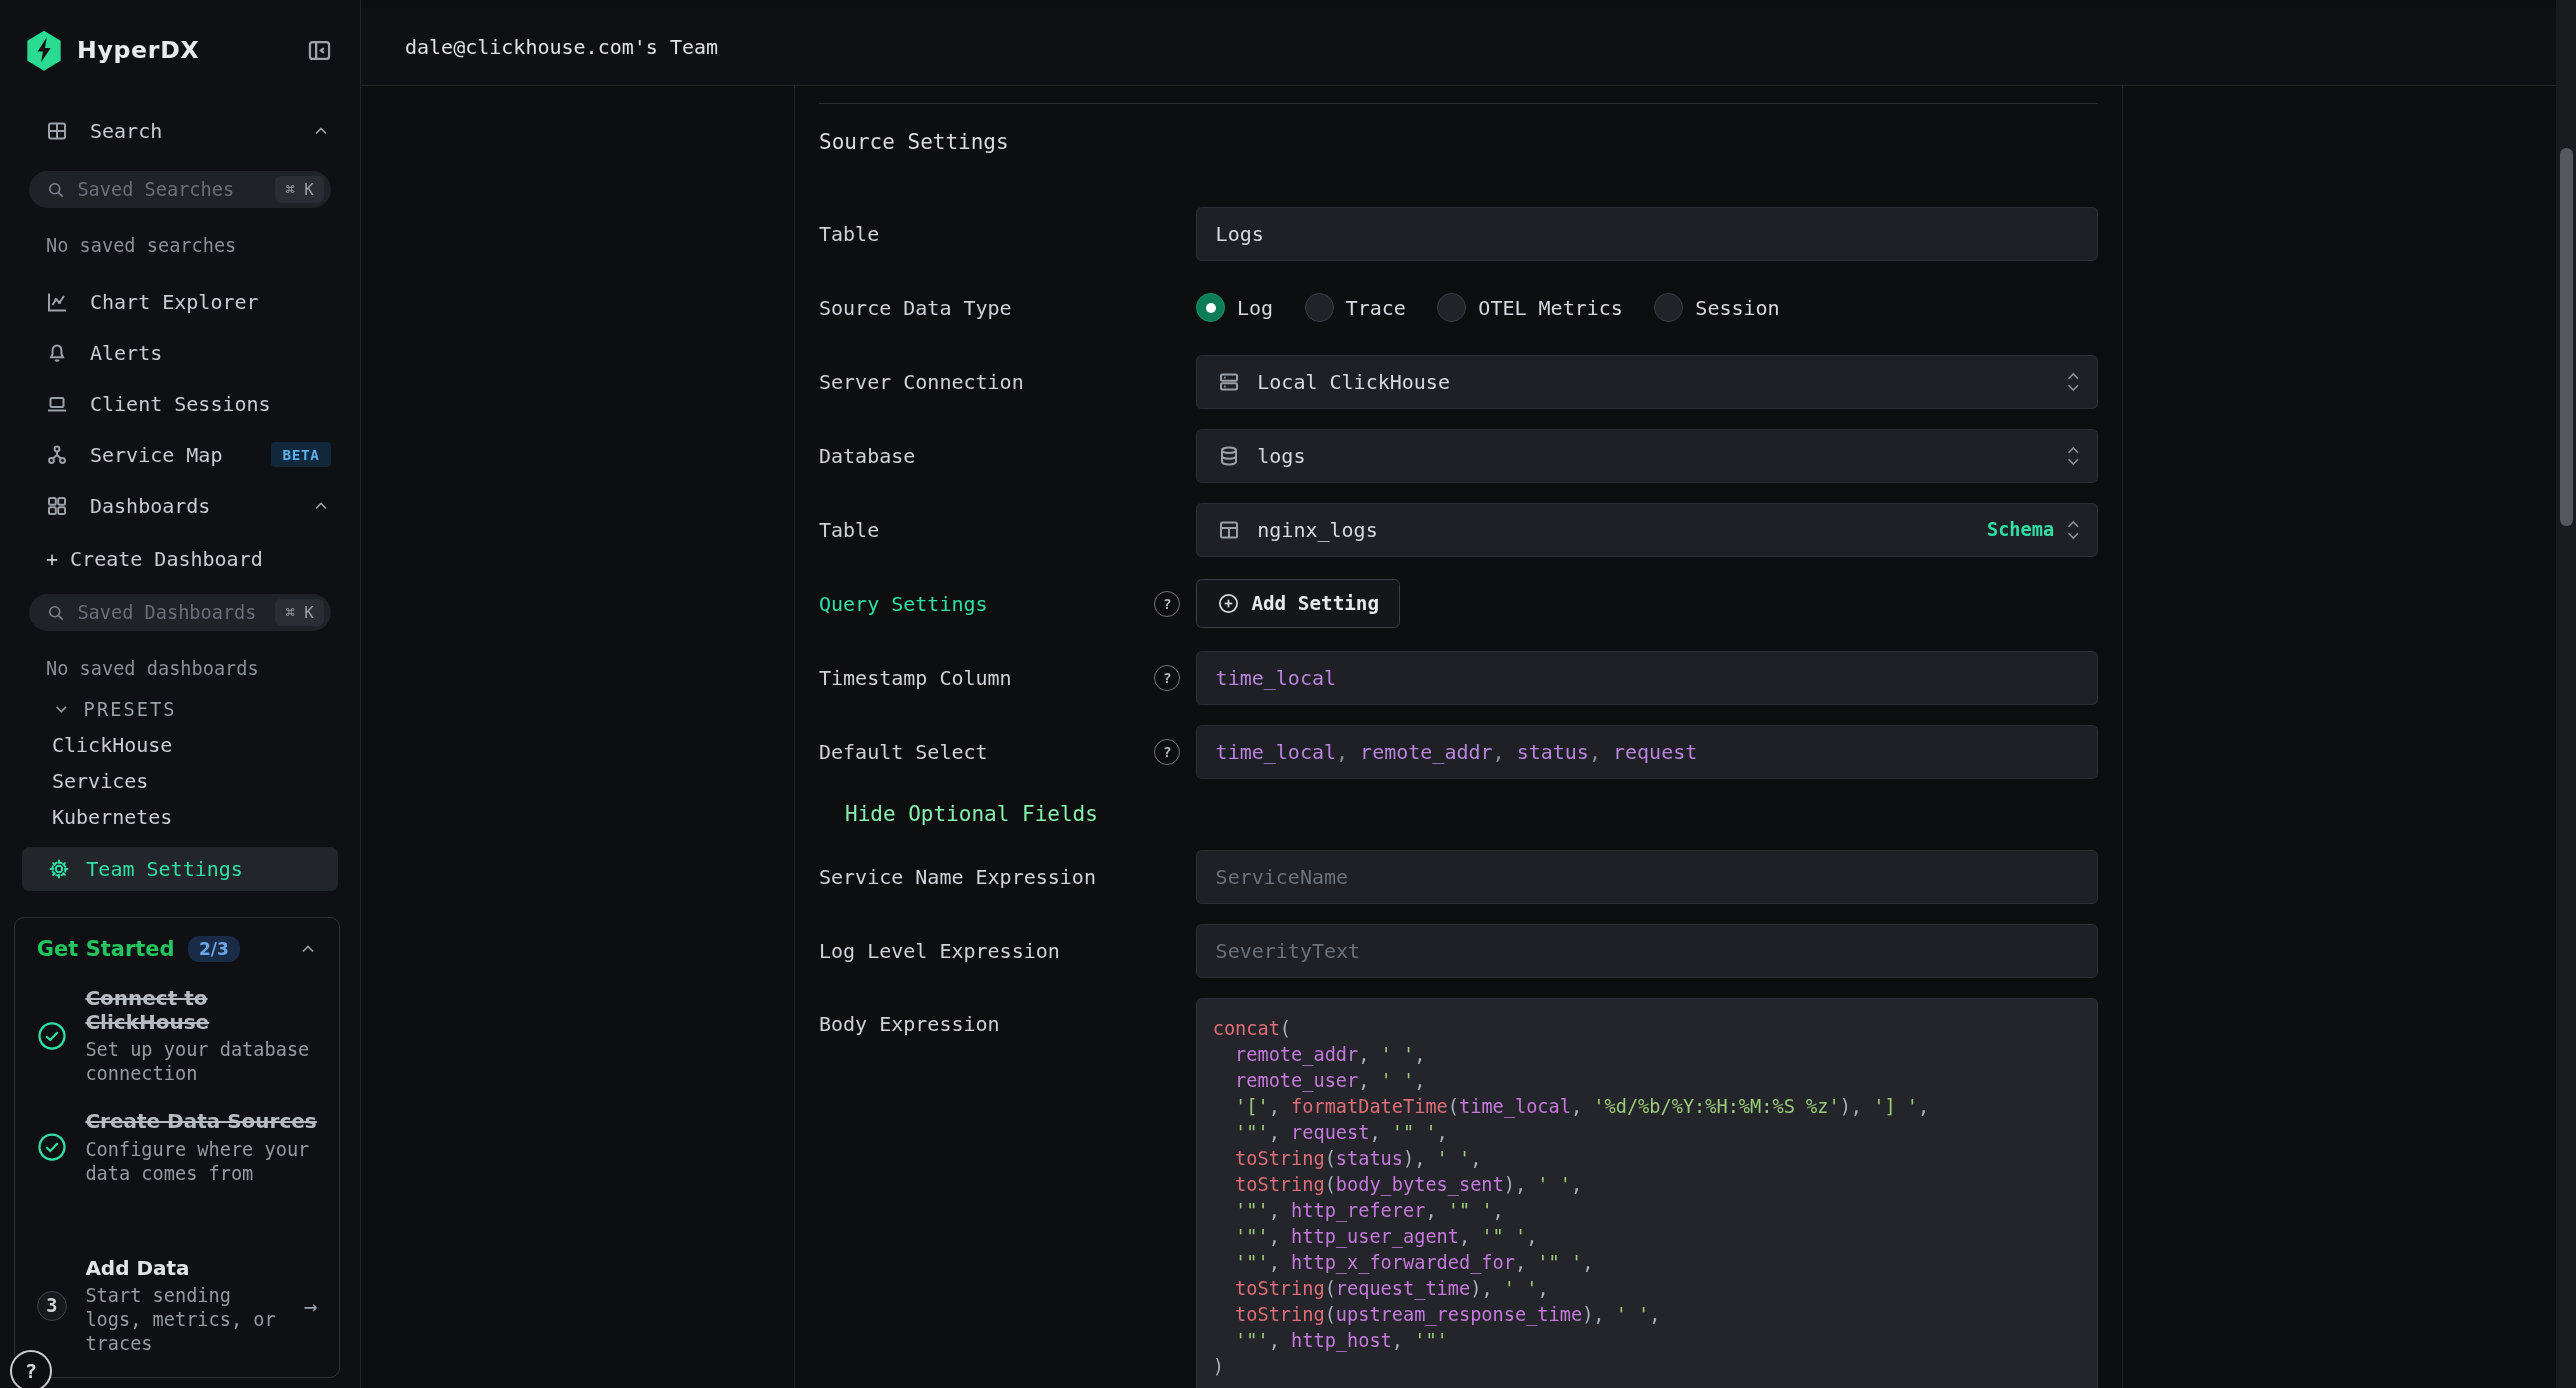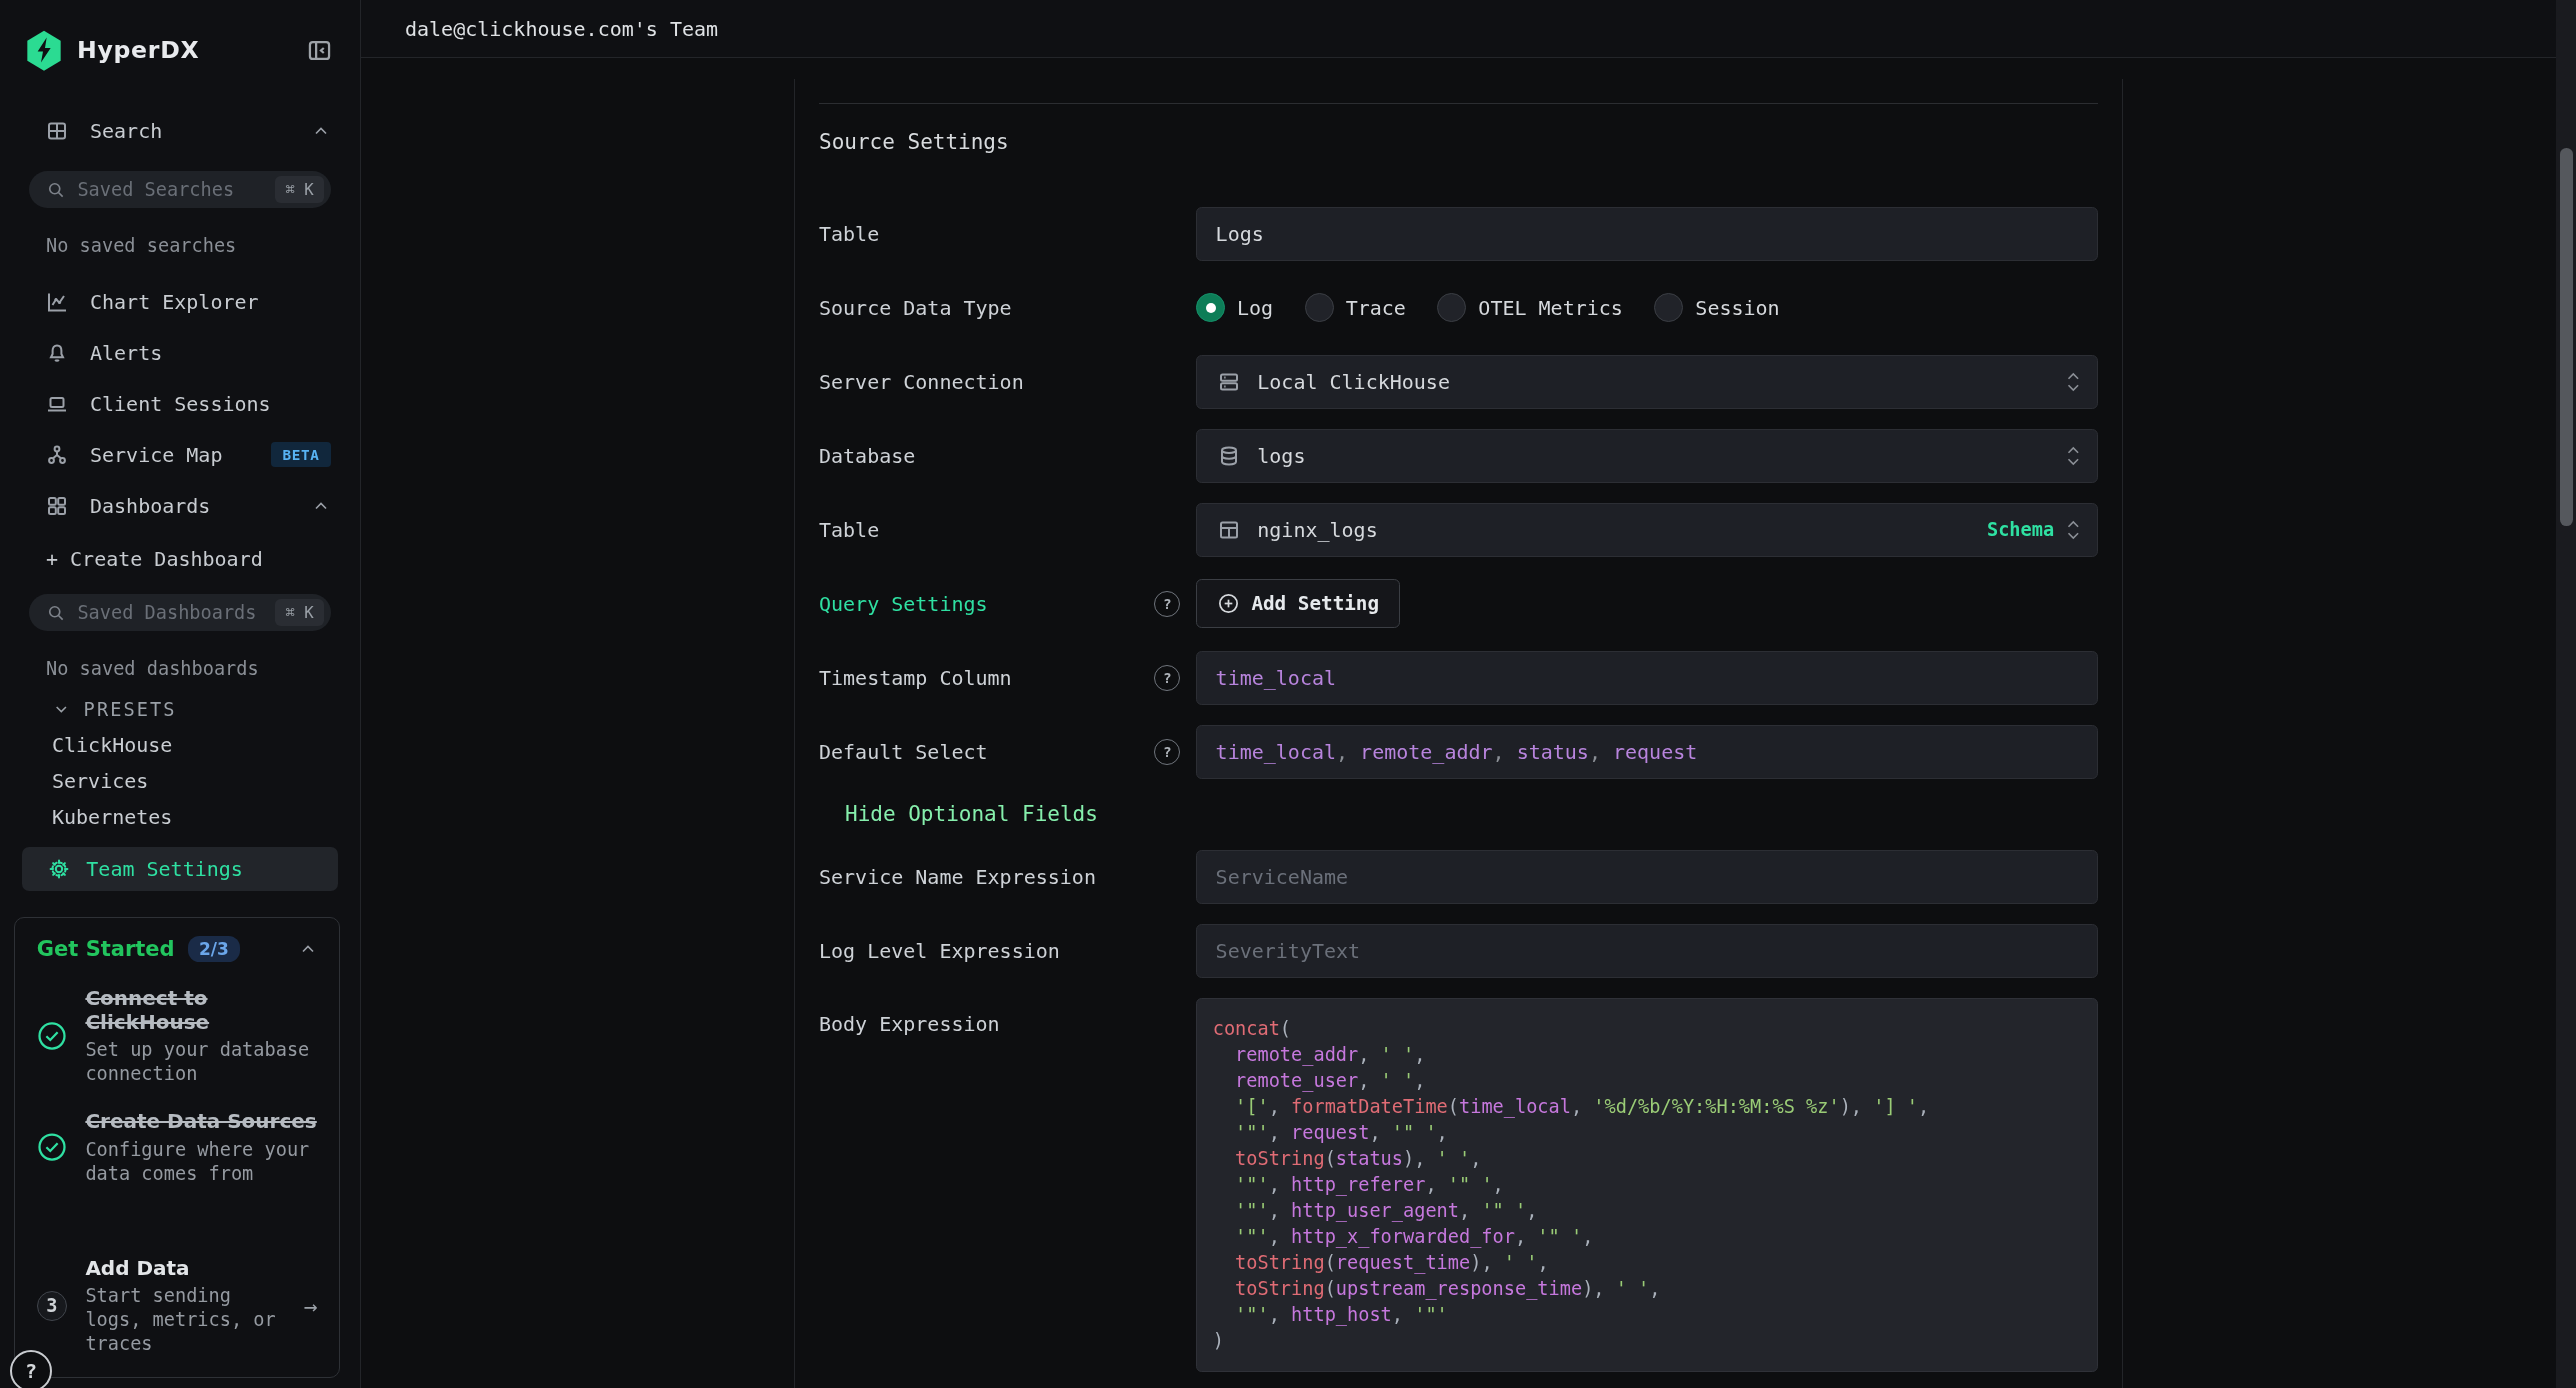--- a/index.html
+++ b/index.html
@@ -67,21 +67,21 @@
   .gs-arrow { margin-left:5.7px; color:#9aa0a7; font-size:23px; flex:none; }
   .step-adddata { margin-top:70px; }
 
   .cloud-card { margin:26px 20px 0 10.7px; background:#15171b; border-radius:10px; padding:27px 15.7px 0 15.7px; height:143px; }
 
   .float-help { position:absolute; left:10px; top:1350px; width:42px; height:42px; border-radius:50%;
     border:2.1px solid #c9ccd0; background:#0d0e10; display:flex; align-items:center; justify-content:center;
     color:#d6d9dc; font-size:20px; font-weight:bold; z-index:9; cursor:pointer; }
 
   
-  .topbar { position:absolute; left:361px; top:0; right:20px; height:58px; background:#0f1013;
+  .topbar { position:absolute; left:361px; top:8px; right:20px; height:78px; background:#0f1013;
     border-bottom:0.7px solid #232529; display:flex; align-items:center; z-index:4; }
   .topbar-title { margin-left:44px; color:#dfe2e5; font-size:20px; }
 
   
   .main-bg { position:absolute; left:361px; top:79px; right:20px; bottom:0; background:#0d0e10; }
   .panel { position:absolute; left:794px; top:79px; width:1329px; height:1309px;
     border-left:0.7px solid #232529; border-right:0.7px solid #232529; padding:0 24px; background:#0d0e10; }
   .sheet { border-top:0.7px solid #2b2d31; margin-top:23.6px; padding-top:26px; }
   .section-title { color:#d8dbde; font-size:21px; font-weight:500; margin-bottom:53px; }
 
@@ -541,20 +541,21 @@
           <span>Body Expression</span>
         </div>
       <div class="fctrl">
           <div class="codebox">
             <div class="code-line"><span class="tk-f">concat</span><span class="tk-p">(</span></div>
             <div class="code-line"><span class="tk-p">  </span><span class="tk-i">remote_addr</span><span class="tk-p">, </span><span class="tk-s">' '</span><span class="tk-p">,</span></div>
             <div class="code-line"><span class="tk-p">  </span><span class="tk-i">remote_user</span><span class="tk-p">, </span><span class="tk-s">' '</span><span class="tk-p">,</span></div>
             <div class="code-line"><span class="tk-p">  </span><span class="tk-s">'['</span><span class="tk-p">, </span><span class="tk-f">formatDateTime</span><span class="tk-p">(</span><span class="tk-i">time_local</span><span class="tk-p">, </span><span class="tk-s">'%d/%b/%Y:%H:%M:%S %z'</span><span class="tk-p">), </span><span class="tk-s">'] '</span><span class="tk-p">,</span></div>
             <div class="code-line"><span class="tk-p">  </span><span class="tk-s">'"'</span><span class="tk-p">, </span><span class="tk-i">request</span><span class="tk-p">, </span><span class="tk-s">'" '</span><span class="tk-p">,</span></div>
             <div class="code-line"><span class="tk-p">  </span><span class="tk-f">toString</span><span class="tk-p">(</span><span class="tk-i">status</span><span class="tk-p">), </span><span class="tk-s">' '</span><span class="tk-p">,</span></div>
+            <div class="code-line"><span class="tk-p">  </span><span class="tk-f">toString</span><span class="tk-p">(</span><span class="tk-i">body_bytes_sent</span><span class="tk-p">), </span><span class="tk-s">' '</span><span class="tk-p">,</span></div>
             <div class="code-line"><span class="tk-p">  </span><span class="tk-s">'"'</span><span class="tk-p">, </span><span class="tk-i">http_referer</span><span class="tk-p">, </span><span class="tk-s">'" '</span><span class="tk-p">,</span></div>
             <div class="code-line"><span class="tk-p">  </span><span class="tk-s">'"'</span><span class="tk-p">, </span><span class="tk-i">http_user_agent</span><span class="tk-p">, </span><span class="tk-s">'" '</span><span class="tk-p">,</span></div>
             <div class="code-line"><span class="tk-p">  </span><span class="tk-s">'"'</span><span class="tk-p">, </span><span class="tk-i">http_x_forwarded_for</span><span class="tk-p">, </span><span class="tk-s">'" '</span><span class="tk-p">,</span></div>
             <div class="code-line"><span class="tk-p">  </span><span class="tk-f">toString</span><span class="tk-p">(</span><span class="tk-i">request_time</span><span class="tk-p">), </span><span class="tk-s">' '</span><span class="tk-p">,</span></div>
             <div class="code-line"><span class="tk-p">  </span><span class="tk-f">toString</span><span class="tk-p">(</span><span class="tk-i">upstream_response_time</span><span class="tk-p">), </span><span class="tk-s">' '</span><span class="tk-p">,</span></div>
             <div class="code-line"><span class="tk-p">  </span><span class="tk-s">'"'</span><span class="tk-p">, </span><span class="tk-i">http_host</span><span class="tk-p">, </span><span class="tk-s">'"'</span></div>
             <div class="code-line"><span class="tk-p">)</span></div>
           </div>
         </div>
     </div>

